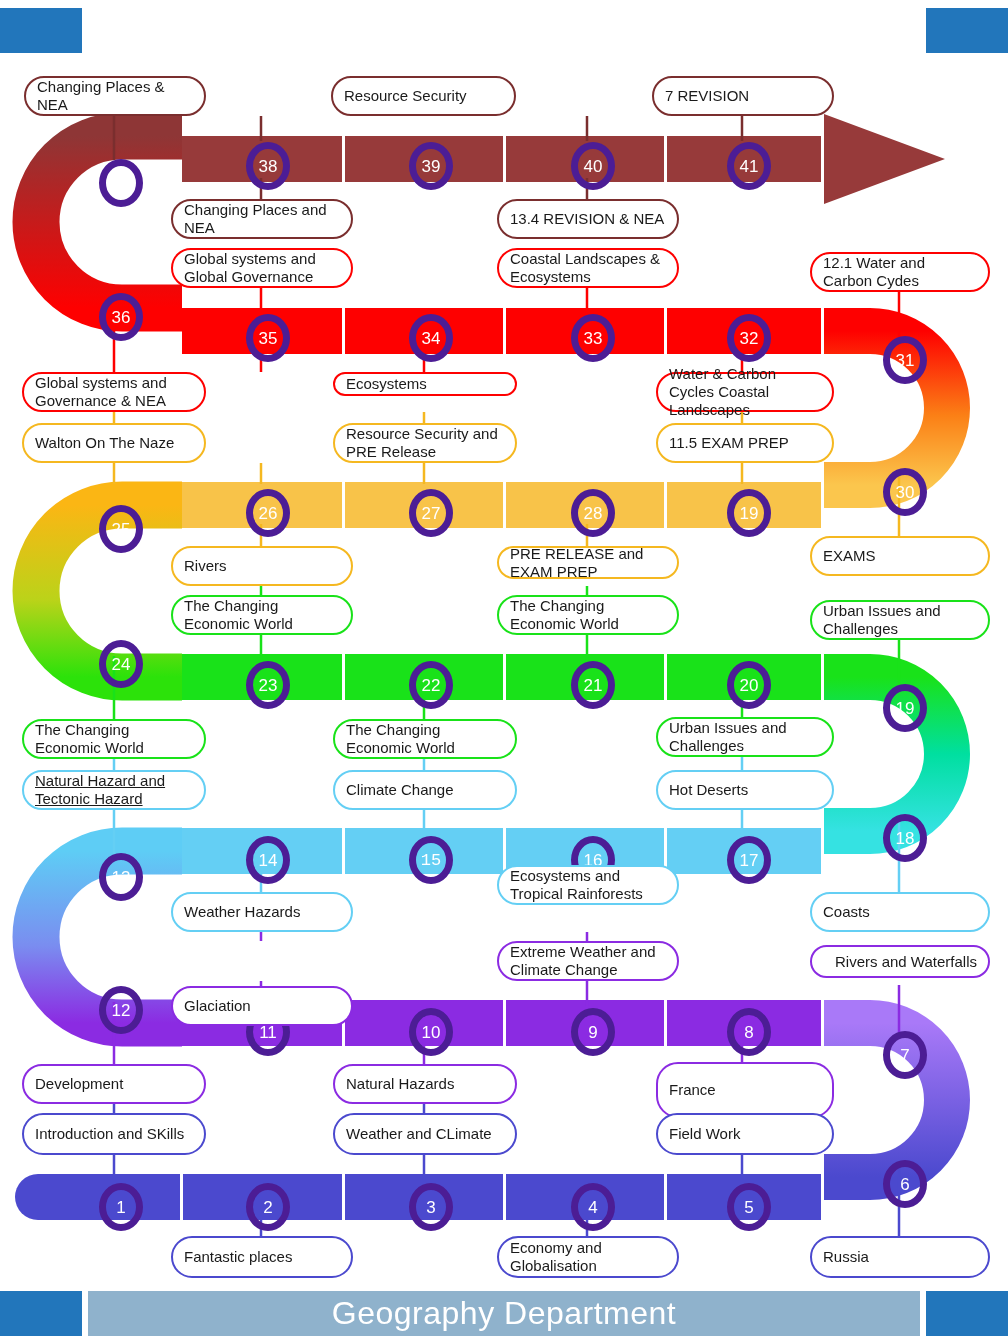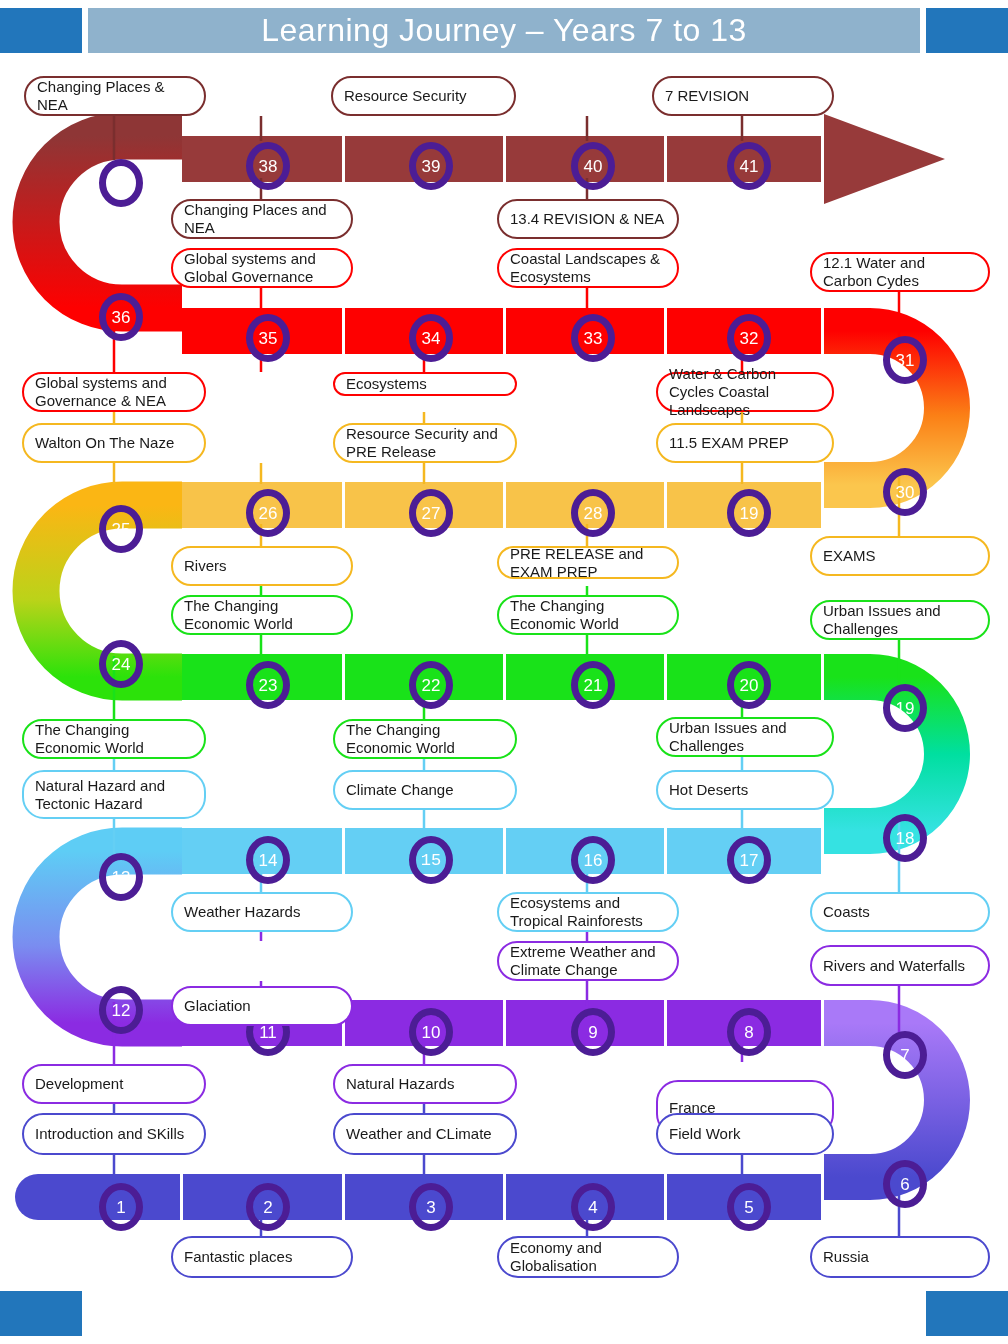--- a/index.html
+++ b/index.html
@@ -35,23 +35,20 @@
     background:#ffffff;border:2.5px solid #000;border-radius:22px;
     padding:7px 11px;display:flex;align-items:center;
     font-size:15px;color:#1a1a1a;line-height:1.18;}
   .lbl span{display:block;}
 </style>
 </head>
 <body>
 
 <div class="banner" id="header-banner">
   <div class="side l"></div>
-  <div class="mid">
-    <span>Learning Journey –  Years 7 to 13</span>
-  </div>
   <div class="side r"></div>
 </div>
 
 <div id="journey">
   <svg width="1008" height="1344" viewBox="0 0 1008 1344">
     <defs>
 
       <linearGradient id="gDark" x1="0" y1="0" x2="0" y2="1">
         <stop offset="0%" stop-color="#8E3636"></stop>
           <stop offset="100%" stop-color="#FE0000"></stop>
@@ -340,54 +337,54 @@
       </div>
       <div class="lbl" style="left: 22px; top: 719px; width: 184px; height: 40px; border-color: rgb(25, 226, 25);">
         <span>The Changing Economic World</span>
       </div>
       <div class="lbl" style="left: 333px; top: 719px; width: 184px; height: 40px; border-color: rgb(25, 226, 25);">
         <span>The Changing Economic World</span>
       </div>
       <div class="lbl" style="left: 656px; top: 717px; width: 178px; height: 40px; border-color: rgb(25, 226, 25);">
         <span>Urban Issues and Challenges</span>
       </div>
-      <div class="lbl" style="left: 22px; top: 770px; width: 184px; height: 49px; border-color: rgb(100, 207, 244);">
+      <div class="lbl" style="left: 22px; top: 770px; width: 184px; height: 40px; border-color: rgb(100, 207, 244); text-decoration: underline;">
         <span>Natural Hazard and Tectonic Hazard</span>
       </div>
       <div class="lbl" style="left: 333px; top: 770px; width: 184px; height: 40px; border-color: rgb(100, 207, 244);">
         <span>Climate Change</span>
       </div>
       <div class="lbl" style="left: 656px; top: 770px; width: 178px; height: 40px; border-color: rgb(100, 207, 244);">
         <span>Hot Deserts</span>
       </div>
       <div class="lbl" style="left: 171px; top: 892px; width: 182px; height: 40px; border-color: rgb(100, 207, 244);">
         <span>Weather Hazards</span>
       </div>
-      <div class="lbl" style="left: 497px; top: 892px; width: 182px; height: 40px; border-color: rgb(100, 207, 244); justify-content: center;">
+      <div class="lbl" style="left: 497px; top: 865px; width: 182px; height: 40px; border-color: rgb(100, 207, 244); justify-content: center;">
         <span>Ecosystems and Tropical Rainforests</span>
       </div>
       <div class="lbl" style="left: 810px; top: 892px; width: 180px; height: 40px; border-color: rgb(100, 207, 244);">
         <span>Coasts</span>
       </div>
       <div class="lbl" style="left: 171px; top: 941px; width: 182px; height: 40px; border-color: rgb(139, 43, 226); margin-top: 45px;">
         <span>Glaciation</span>
       </div>
       <div class="lbl" style="left: 497px; top: 941px; width: 182px; height: 40px; border-color: rgb(139, 43, 226);">
         <span>Extreme Weather and Climate Change</span>
       </div>
-      <div class="lbl" style="left: 810px; top: 945px; width: 180px; height: 41px; border-color: rgb(139, 43, 226);">
+      <div class="lbl" style="left: 810px; top: 945px; width: 180px; height: 33px; border-color: rgb(139, 43, 226); justify-content: flex-end;">
         <span>Rivers and Waterfalls</span>
       </div>
       <div class="lbl" style="left: 22px; top: 1064px; width: 184px; height: 40px; border-color: rgb(139, 43, 226);">
         <span>Development</span>
       </div>
       <div class="lbl" style="left: 333px; top: 1064px; width: 184px; height: 40px; border-color: rgb(139, 43, 226);">
         <span>Natural Hazards</span>
       </div>
-      <div class="lbl" style="left: 656px; top: 1062px; width: 178px; height: 56px; border-color: rgb(139, 43, 226); margin-top: 18px;">
+      <div class="lbl" style="left: 656px; top: 1062px; width: 178px; height: 56px; border-color: rgb(139, 43, 226);">
         <span>France</span>
       </div>
       <div class="lbl" style="left: 22px; top: 1113px; width: 184px; height: 42px; border-color: rgb(75, 73, 206);">
         <span>Introduction and SKills</span>
       </div>
       <div class="lbl" style="left: 333px; top: 1113px; width: 184px; height: 42px; border-color: rgb(75, 73, 206);">
         <span>Weather and CLimate</span>
       </div>
       <div class="lbl" style="left: 656px; top: 1113px; width: 178px; height: 42px; border-color: rgb(75, 73, 206);">
         <span>Field Work</span>
@@ -399,14 +396,17 @@
         <span>Economy and Globalisation</span>
       </div>
       <div class="lbl" style="left: 810px; top: 1236px; width: 180px; height: 42px; border-color: rgb(75, 73, 206);">
         <span>Russia</span>
       </div>
     </div>
 </div>
 
 <div class="banner" id="footer-banner">
   <div class="side l"></div>
+  <div class="mid">
+    <span>Geography Department</span>
+  </div>
   <div class="side r"></div>
 </div>
 
 </body></html>

